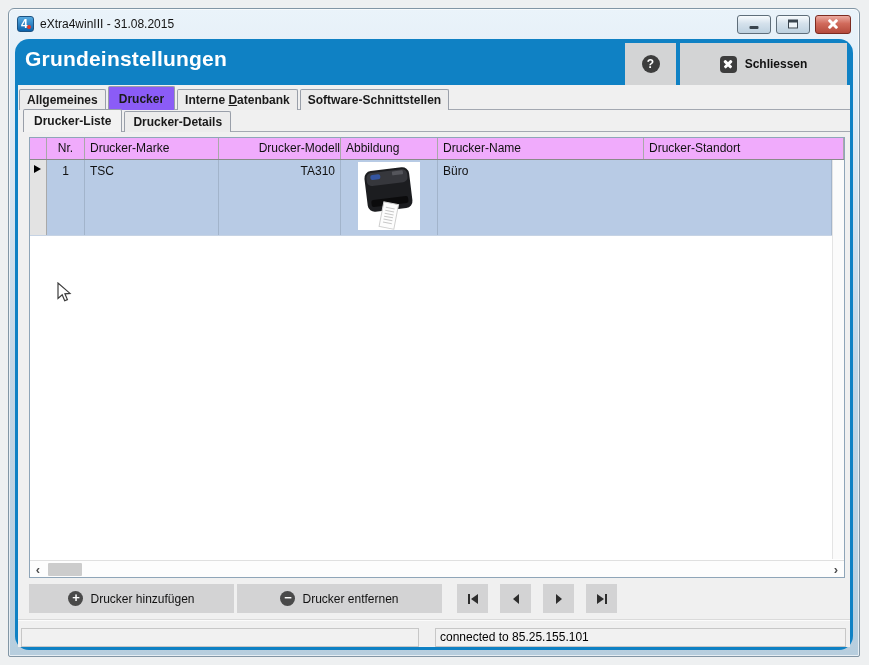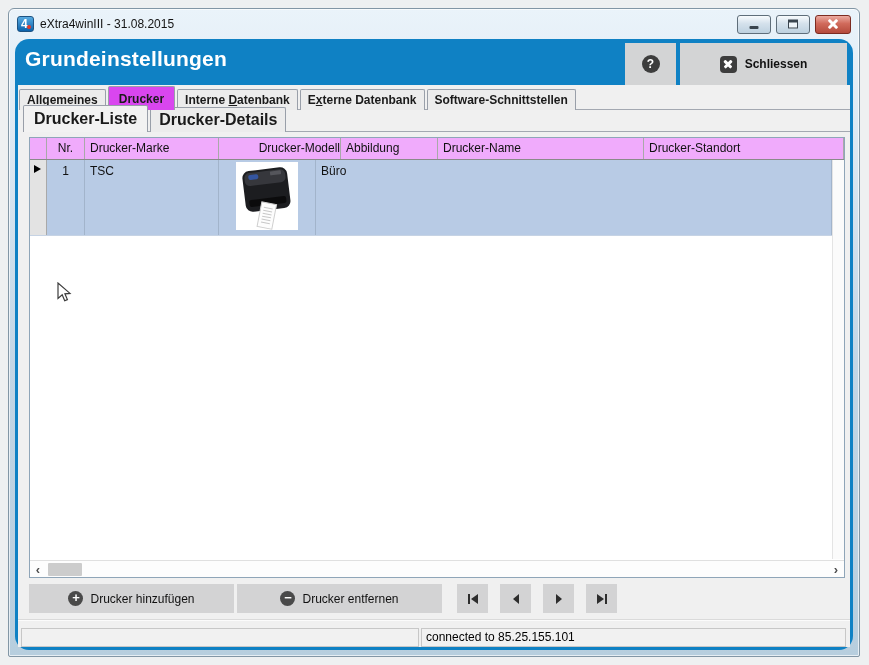--- a/index.html
+++ b/index.html
@@ -44,26 +44,26 @@
   .square-x{width:17px;height:17px;border-radius:4px;background:#3d3d3d;position:relative;flex:0 0 auto;}
   .sxbar{position:absolute;left:50%;top:50%;width:10px;height:2.6px;background:#fff;border-radius:1px;}
 
   
   .content{position:absolute;left:3px;right:3px;top:46px;bottom:3px;background:#f0f0f0;overflow:hidden;}
 
   .tabstrip{position:absolute;left:1px;top:2px;right:0;height:23px;display:flex;align-items:flex-end;}
   .tabstrip::after{content:"";position:absolute;left:0;right:0;bottom:0;border-bottom:1px solid #a3a8b1;z-index:0;}
   .tab{position:relative;z-index:1;margin-right:2px;padding:3px 7px;font-size:12px;font-weight:bold;color:#1a1a1a;
     background:#ececec;border:1px solid #999fa9;border-bottom:none;border-radius:2px 2px 0 0;cursor:pointer;white-space:nowrap;margin-top:36px;}
-  .tab.active{z-index:3;background:#d946ef;padding:5px 10px 4px;}
+  .tab.active{z-index:3;background:#8b5cf6;padding:5px 10px 4px;}
   .u{text-decoration:underline;}
 
   .subtabstrip{position:absolute;left:5px;top:25px;right:0;height:22px;display:flex;align-items:flex-end;}
   .subtabstrip::after{content:"";position:absolute;left:0;right:0;bottom:0;border-bottom:1px solid #a3a8b1;z-index:0;}
-  .subtab{position:relative;z-index:1;margin-right:2px;padding:3px 8px;font-size:16px;font-weight:bold;color:#1a1a1a;
+  .subtab{position:relative;z-index:1;margin-right:2px;padding:3px 8px;font-size:12px;font-weight:bold;color:#1a1a1a;
     background:#ececec;border:1px solid #999fa9;border-bottom:none;border-radius:2px 2px 0 0;cursor:pointer;white-space:nowrap;}
   .subtab.active{z-index:3;background:#f2f2f2;padding:4px 10px;}
 
   
   .grid{position:absolute;left:11px;top:52px;width:816px;height:441px;background:#fff;border:1px solid #8fa5b8;}
   .grid-header{display:flex;height:22px;background:#f0abfc;border-bottom:1px solid #8a8a8a;}
   .gh{border-right:1px solid #a9a9a9;font-size:12px;line-height:21px;padding-left:5px;color:#111;
     overflow:hidden;white-space:nowrap;cursor:default;}
   .w-sel{width:17px;flex:0 0 auto;padding:0;}
   .w-nr{width:38px;flex:0 0 auto;text-align:center;padding-left:0;}
@@ -95,21 +95,21 @@
   .abtn.removebtn{width:205px;margin-right:15px;}
   .mini-circle{width:15px;height:15px;border-radius:50%;background:#4a4a4a;color:#fff;font-size:13px;line-height:14px;
     text-align:center;font-weight:bold;flex:0 0 auto;}
   .navbtn{width:31px;height:29px;background:#d3d3d4;border:none;margin-right:12px;display:flex;align-items:center;
     justify-content:center;cursor:pointer;padding:0;}
   .navbtn svg{display:block;}
 
   .separator{position:absolute;left:0;right:0;top:534px;height:2px;border-top:1px solid #dadada;border-bottom:1px solid #fbfbfb;}
 
   
-  .statusbar{position:absolute;left:3px;right:4px;top:541px;height:22px;display:flex;gap:2px;padding-top:2px;}
+  .statusbar{position:absolute;left:3px;right:4px;top:541px;height:22px;display:flex;gap:16px;padding-top:2px;}
   .spanel{border:1px solid #c7c7c7;background:#f1f1f1;height:19px;}
   .spanel.leftp{width:398px;flex:0 0 auto;}
   .spanel.rightp{flex:1;font-size:12px;line-height:17px;padding-left:4px;color:#000;white-space:nowrap;}
 
   .cursor{position:absolute;left:57px;top:282px;z-index:50;pointer-events:none;}
 </style>
 </head>
 <body>
 
 <div class="screen">
@@ -151,21 +151,20 @@
           </button>
         </div>
       </div>
 
       <div class="content">
 
         <div class="tabstrip">
           <span class="tab"><span>All</span><span class="u">g</span><span>emeines</span></span>
           <span class="tab active"><span>Drucker</span><span class="u"></span><span></span></span>
           <span class="tab"><span>Interne </span><span class="u">D</span><span>atenbank</span></span>
-          <span class="tab"><span>E</span><span class="u">x</span><span>terne Datenbank</span></span>
           <span class="tab"><span>Software-Schnittstellen</span><span class="u"></span><span></span></span>
         </div>
 
         <div class="subtabstrip">
           <span class="subtab active">Drucker-Liste</span>
           <span class="subtab">Drucker-Details</span>
         </div>
 
         <div class="grid">
           <div class="grid-header">
@@ -177,20 +176,21 @@
             <div class="gh w-name">Drucker-Name</div>
             <div class="gh w-standort">Drucker-Standort</div>
           </div>
 
           <div class="grid-rowline">
             <div class="sel-cell">
               <span class="row-arrow"></span>
             </div>
             <div class="cell w-nr">1</div>
             <div class="cell w-marke">TSC</div>
+            <div class="cell w-modell">TA310</div>
             <div class="cell w-abb">
               <span class="printer-img">
                 <svg width="62" height="68" viewBox="0 0 62 68">
                   <rect width="62" height="68" fill="#ffffff"></rect>
                   <g transform="rotate(-7 31 28)">
                     <rect x="8" y="7" width="45" height="41" rx="7" fill="#1c1d20"></rect>
                     <rect x="10" y="9" width="41" height="13" rx="5" fill="#36373c"></rect>
                     <rect x="14" y="11" width="10" height="5" rx="2" fill="#3455a0"></rect>
                     <rect x="36" y="10" width="11" height="4" rx="1" fill="#55565c"></rect>
                     <rect x="12" y="36" width="37" height="7" rx="2" fill="#0b0b0c"></rect>

